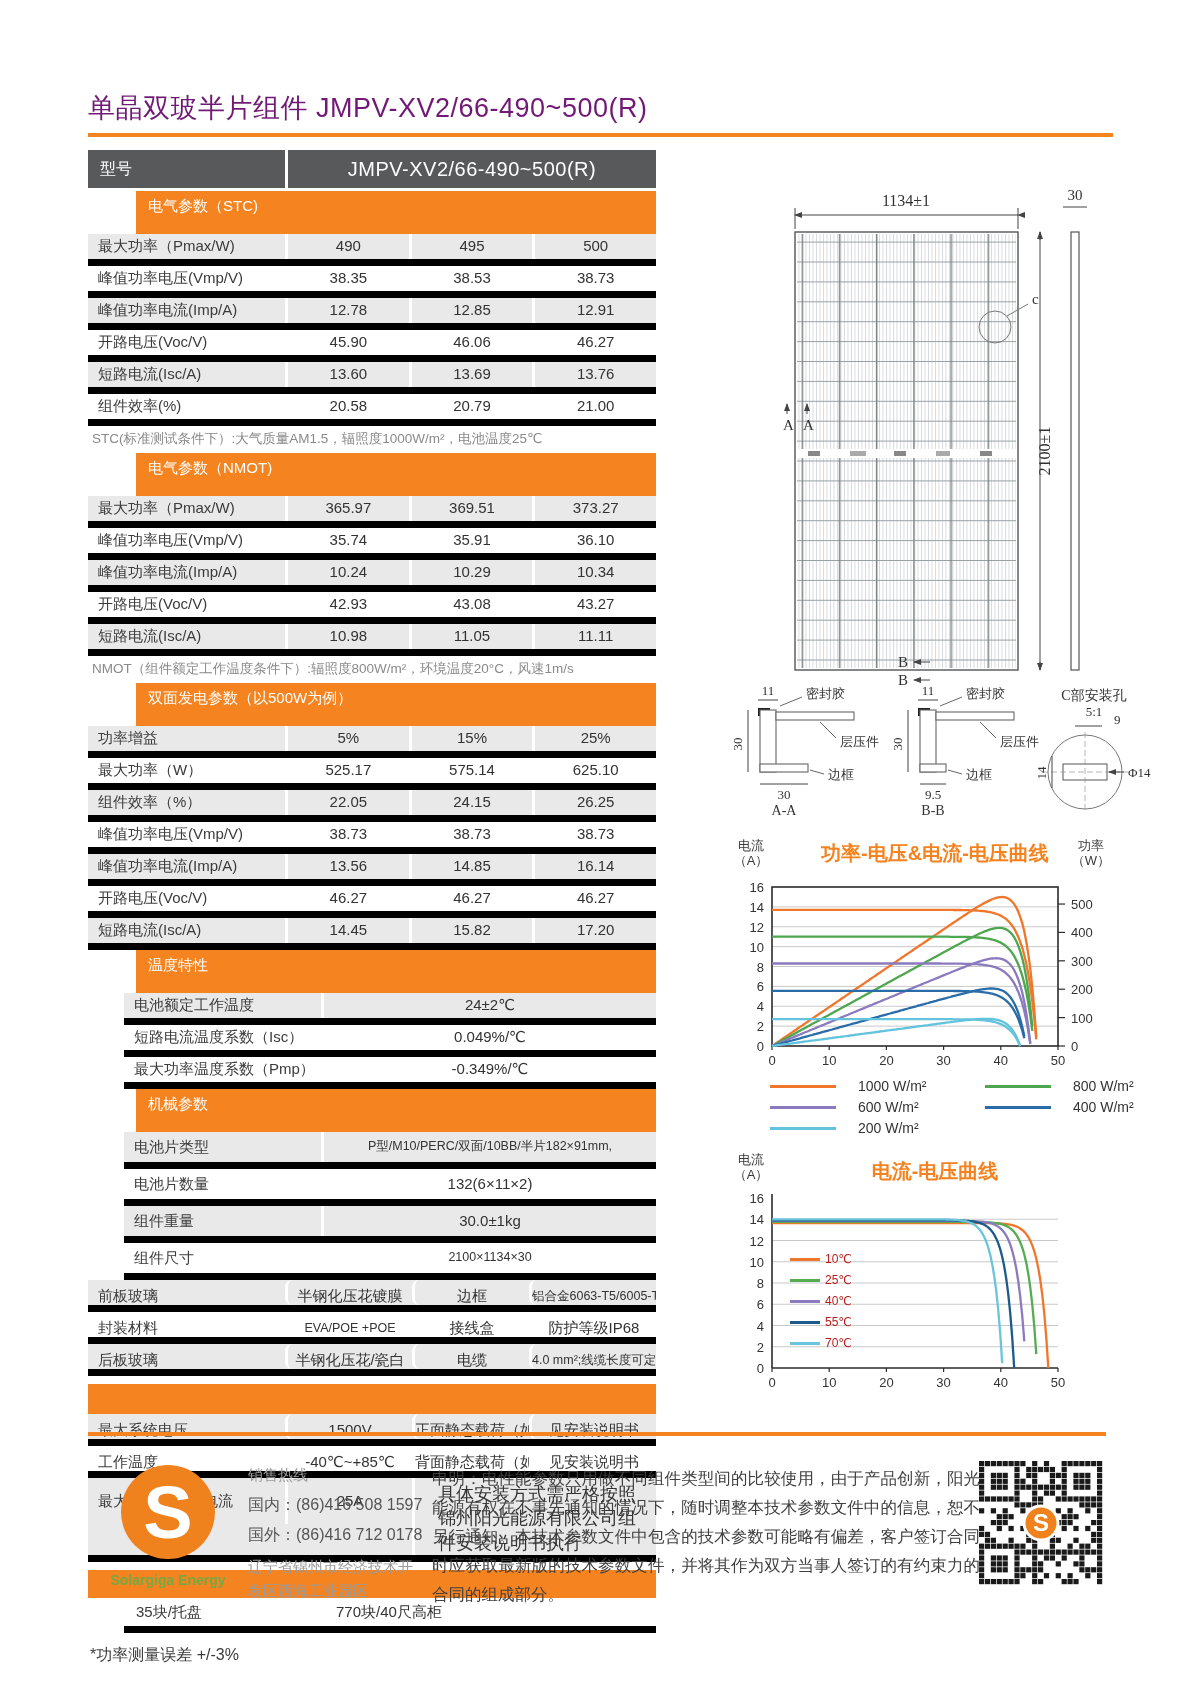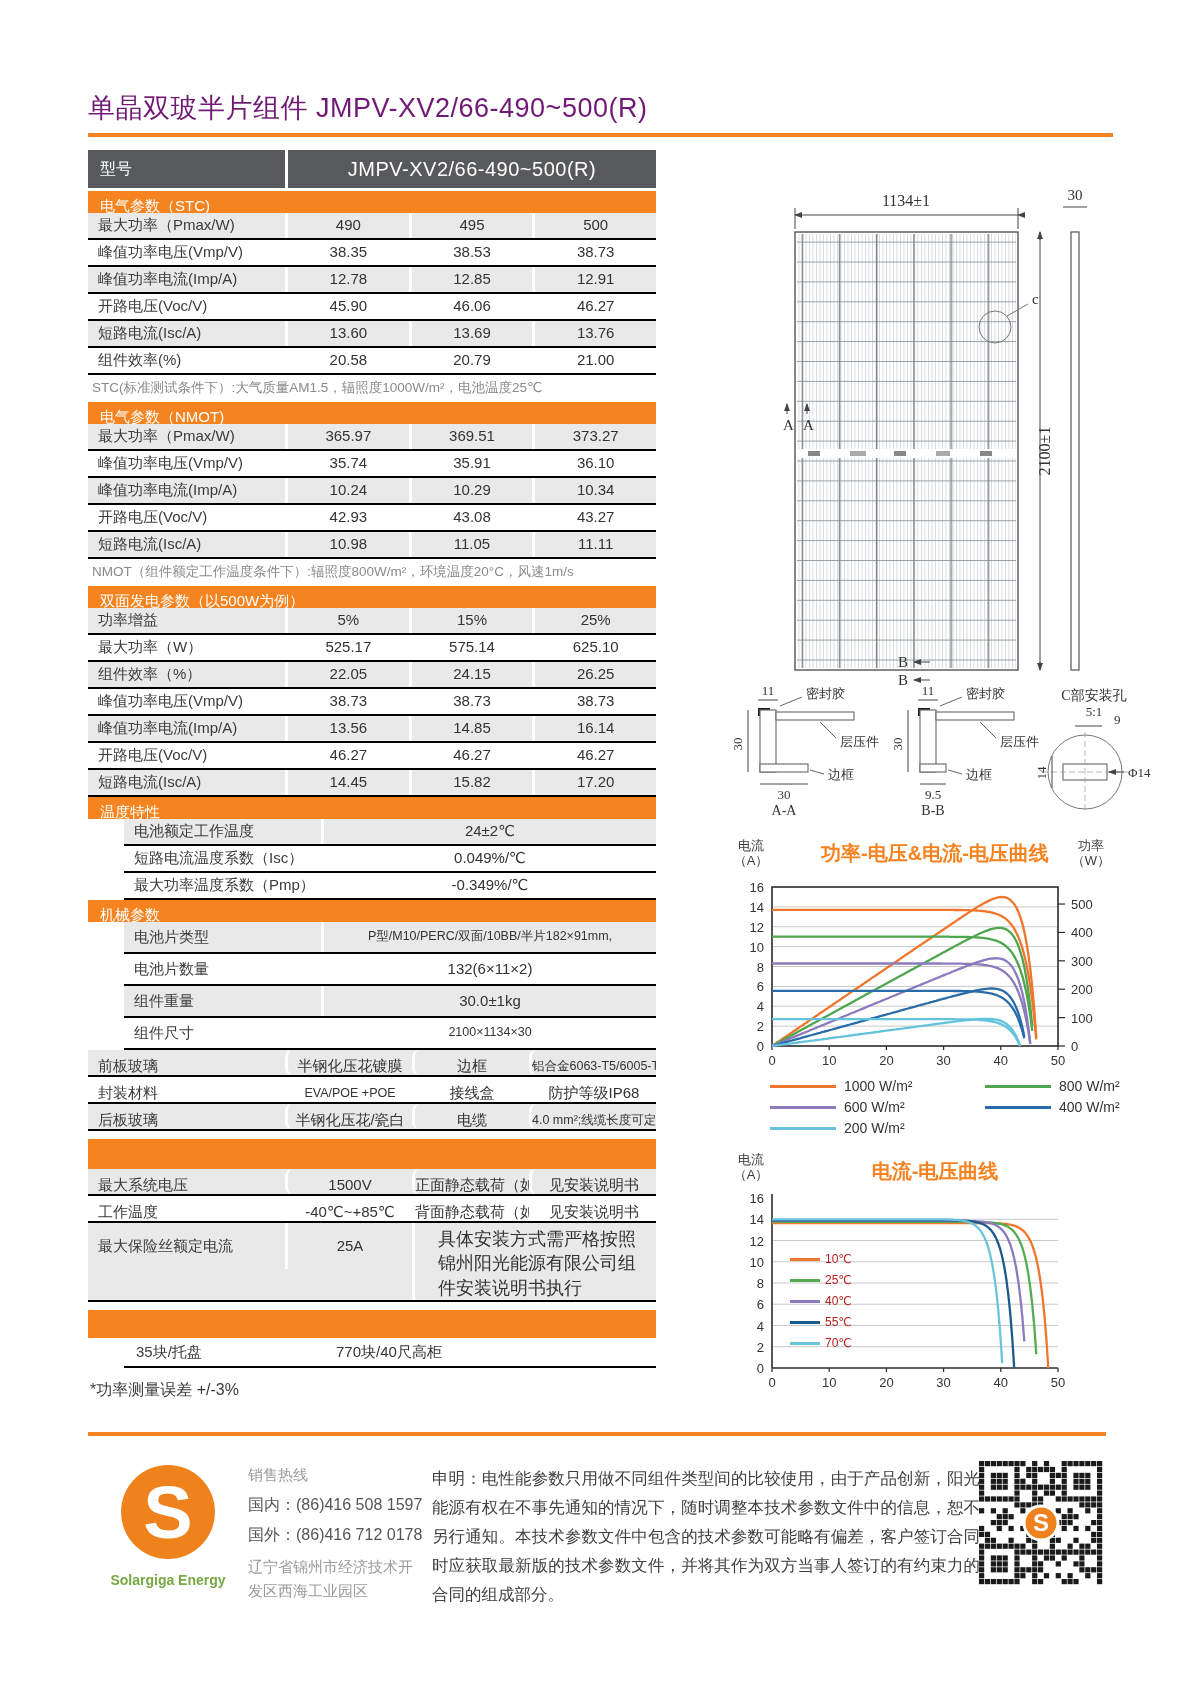--- a/index.html
+++ b/index.html
@@ -7,22 +7,22 @@
        font-family:"Liberation Sans","DejaVu Sans",sans-serif;color:#3b3b3d;}
   .abs{position:absolute;}
   
   #page-title{left:88px;top:90px;font-size:27px;font-weight:normal;color:#701a75;letter-spacing:0.5px;}
   #title-rule{left:88px;top:133px;width:1025px;height:4px;background:#F5831F;}
   
   #left-col{left:88px;top:150px;width:568px;}
   .model{display:grid;grid-template-columns:197px 1fr;background:#58595b;height:38px;margin-bottom:3px;}
   .model .lab{color:#fff;font-size:16px;line-height:38px;padding-left:12px;}
   .model .val{color:#fff;font-size:20px;line-height:38px;text-align:center;border-left:3px solid #fff;letter-spacing:0.5px;}
-  .sec{background:#F5831F;color:#fff;font-size:15px;line-height:29px;height:22px;padding-left:12px;}
-  .row{display:grid;border-bottom:2px solid #000000;background:#fff;}
+  .sec{background:#F5831F;color:#fff;font-size:15px;line-height:29px;height:43px;padding-left:12px;margin-left:48px;}
+  .row{display:grid;border-bottom:7px solid #000000;background:#fff;}
   .row.odd{background:#e9e9e9;}
   .r3{grid-template-columns:197px 1fr 1fr 1fr;}
   .r1t,.r1m,.r2{grid-template-columns:197px 1fr;margin-left:36px;}
   .r4,.rnote{grid-template-columns:197px 127px 117px 1fr;}
   .cell{font-size:15px;color:#333;text-align:center;overflow:hidden;white-space:nowrap;}
   .cell.labc{text-align:left;padding-left:10px;color:#3b3b3d;}
   .cell + .cell{border-left:3px solid #fff;}
   .r3 .cell{height:25px;line-height:24px;}
   .r1t .cell{height:25px;line-height:24px;}
   .r1m .cell{height:30px;line-height:29px;}
@@ -34,21 +34,21 @@
   .note{color:#8a8a8a;font-size:13.5px;line-height:18px;padding:4px 0 5px 4px;white-space:nowrap;}
   .band{height:30px;background:#F5831F;}
   .band.b2{height:28px;}
   .gap{height:8px;}
   .footnote{font-size:16px;color:#3b3b3d;padding:12px 0 0 2px;}
   #bottom-rule{left:88px;top:1432px;width:1018px;height:4px;background:#F5831F;}
   
   .chart-title{font-size:20px;font-weight:bold;color:#F5821F;text-align:center;}
   .axis-cap{font-size:13px;color:#3b3b3d;line-height:15px;text-align:center;white-space:pre-line;}
   #legend1{left:770px;top:1078px;width:400px;display:grid;grid-template-columns:215px 185px;row-gap:5px;}
-  .lg-item{display:flex;align-items:center;gap:8px;font-size:14px;color:#333;}
+  .lg-item{display:flex;align-items:center;gap:22px;font-size:14px;color:#333;}
   .lg-sw{width:66px;height:3px;display:inline-block;}
   #legend2{left:790px;top:1252px;display:flex;flex-direction:column;gap:7px;}
   .lg2-item{display:flex;align-items:center;gap:5px;font-size:12px;color:#b91c1c;}
   .lg2-sw{width:30px;height:3px;display:inline-block;}
   
   #sales{left:248px;top:1466px;width:175px;}
   #sales .h{color:#9a9a9a;font-size:15px;margin-bottom:10px;}
   #sales .p{color:#555;font-size:16px;margin-bottom:9px;white-space:nowrap;}
   #sales .addr{color:#9a9a9a;font-size:15px;line-height:24px;}
   #statement{left:432px;top:1464px;width:548px;font-size:16.5px;line-height:29px;color:#3f3f3f;text-align:justify;}

